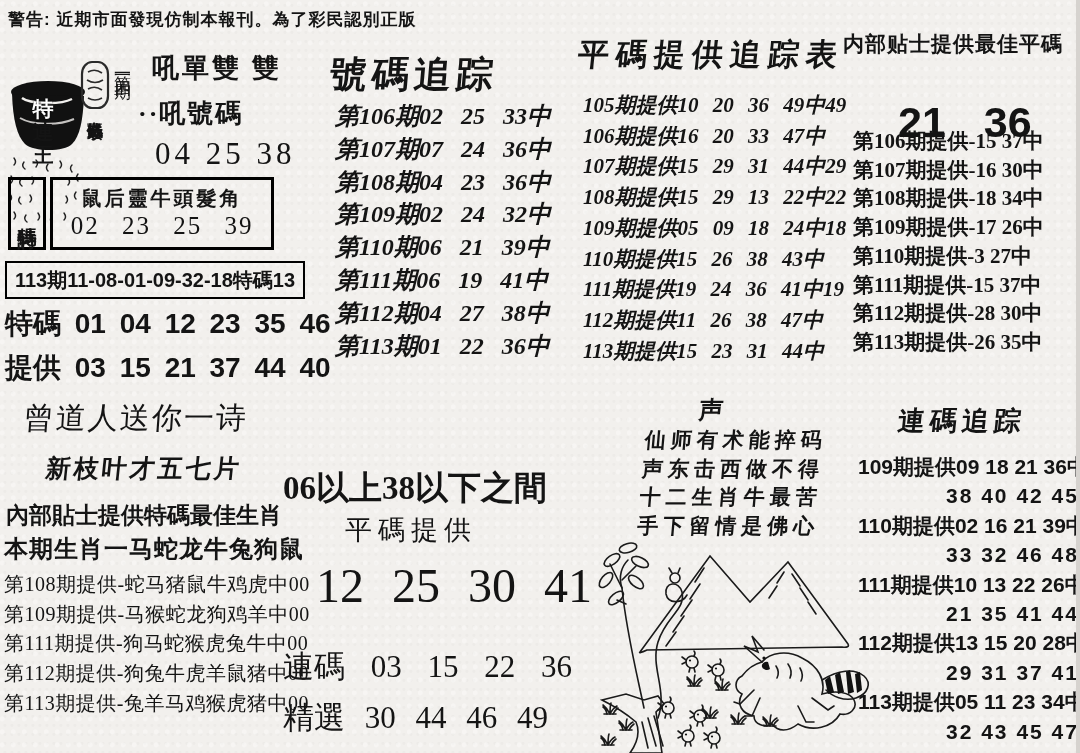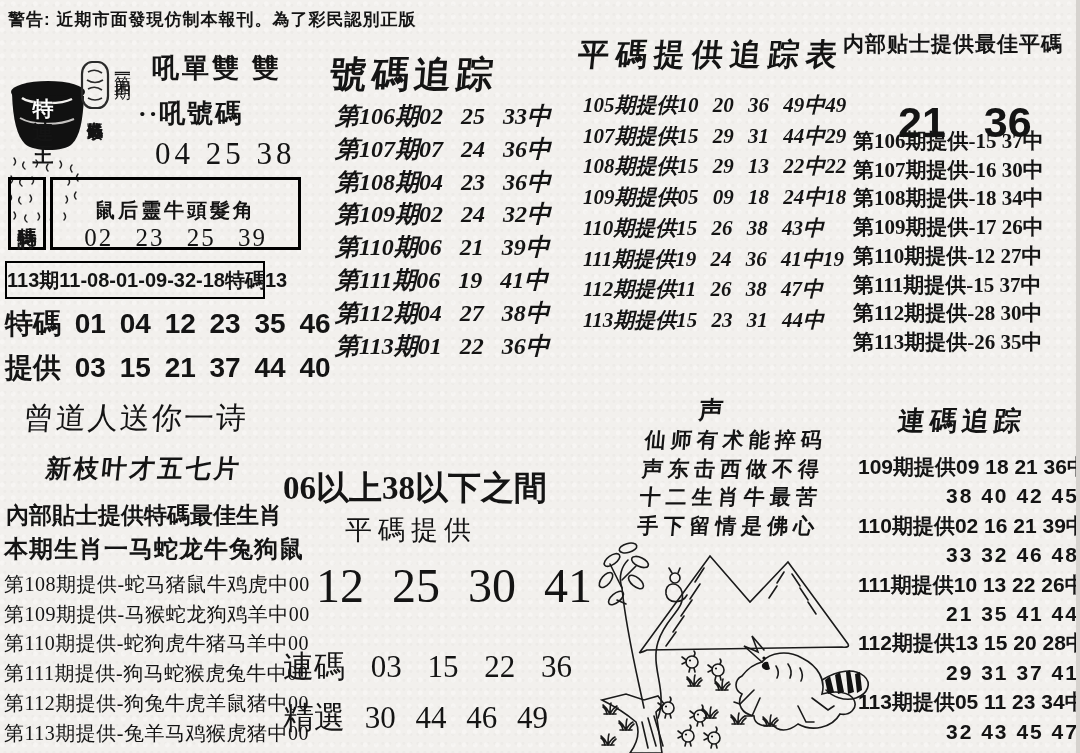--- a/index.html
+++ b/index.html
@@ -36,26 +36,26 @@
   .issue-vert  { left:111px; top:62px; font-size:17px; height:105px; letter-spacing:2px; }
 
   .heng1 { left:152px; top:50px; font-size:27px; font-weight:bold; letter-spacing:3px; }
   .heng2 { left:138px; top:96px; font-size:26px; font-weight:bold; letter-spacing:2px; }
   .heng3 { left:155px; top:136px; font-size:31px; letter-spacing:4px; }
 
   
   .shi-label-box { left:8px; top:177px; width:38px; height:73px; border:3px solid #000;
                    display:flex; align-items:center; justify-content:center; }
   .shi-label { font-size:19px; font-weight:bold; letter-spacing:1px; }
-  .shi-box { left:50px; top:177px; width:251px; height:73px; border:3px solid #000;
-             text-align:center; padding-top:17px; }
+  .shi-box { left:50px; top:177px; width:224px; height:73px; border:3px solid #000;
+             text-align:center; padding-top:5px; }
   .shi-line1 { font-size:20px; font-weight:bold; letter-spacing:3px; }
   .shi-line2 { font-size:25px; letter-spacing:2px; word-spacing:14px; }
 
-  .result-box { left:5px; top:261px; width:260px; height:38px; border:2px solid #000;
+  .result-box { left:5px; top:261px; width:300px; height:38px; border:2px solid #000;
                 font-size:20px; font-weight:bold; line-height:34px; text-align:center;
                 font-family:"Liberation Sans","DejaVu Sans",sans-serif; }
   .num-row { font-size:28px; font-weight:bold; word-spacing:6px;
              font-family:"Liberation Sans","DejaVu Sans",sans-serif; }
   .teme-row { left:5px; top:305px; }
   .tigong-row { left:5px; top:349px; }
 
   .gift-title { left:24px; top:398px; font-size:30px; letter-spacing:2px; transform:skewX(-4deg); }
   .gift-line  { left:46px; top:452px; font-size:25px; letter-spacing:3px; transform:skewX(-6deg); }
 
@@ -169,21 +169,20 @@
   <div class="abs num-row tigong-row">提供 03 15 21 37 44 40</div>
 
   <div class="abs gift-title serif">曾道人送你一诗</div>
   <div class="abs gift-line serif b">新枝叶才五七片</div>
 
   <div class="abs zodiac-sub serif">本期生肖一马蛇龙牛兔狗鼠</div>
   <div class="abs zodiac-header">內部貼士提供特碼最佳生肖</div>
   <div class="abs zodiac-rows serif">
     <div>第108期提供-蛇马猪鼠牛鸡虎中00</div>
     <div>第109期提供-马猴蛇龙狗鸡羊中00</div>
-    <div>第110期提供-蛇狗虎牛猪马羊中00</div>
     <div>第111期提供-狗马蛇猴虎兔牛中00</div>
     <div>第112期提供-狗兔牛虎羊鼠猪中00</div>
     <div>第113期提供-兔羊马鸡猴虎猪中00</div>
   </div>
 
   <div class="abs nt-title serif">號碼追踪</div>
   <div class="abs nt-rows serif">
     <div>第106期02 25 33中</div>
     <div>第107期07 24 36中</div>
     <div>第108期04 23 36中</div>
@@ -196,37 +195,38 @@
 
   <div class="abs tip-line2 serif">06以上38以下之間</div>
   <div class="abs pm-label serif">平碼提供</div>
   <div class="abs pm-numbers serif">12 25 30 41</div>
   <div class="abs lm-row serif">連碼 03 15 22 36</div>
   <div class="abs jx-row serif">精選 30 44 46 49</div>
 
   <div class="abs pt-title serif">平碼提供追踪表</div>
   <div class="abs pt-rows serif">
     <div>105期提供10 20 36 49中49</div>
+    <div>106期提供16 20 33 47中</div>
     <div>107期提供15 29 31 44中29</div>
     <div>108期提供15 29 13 22中22</div>
     <div>109期提供05 09 18 24中18</div>
     <div>110期提供15 26 38 43中</div>
     <div>111期提供19 24 36 41中19</div>
     <div>112期提供11 26 38 47中</div>
     <div>113期提供15 23 31 44中</div>
   </div>
 
   <div class="abs bp-title serif">内部贴士提供最佳平碼</div>
   <div class="abs bp-numbers sans">21 36</div>
   <div class="abs bp-rows serif">
     <div>第106期提供-15 37中</div>
     <div>第107期提供-16 30中</div>
     <div>第108期提供-18 34中</div>
     <div>第109期提供-17 26中</div>
-    <div>第110期提供-12 27中</div>
+    <div>第110期提供-3 27中</div>
     <div>第111期提供-15 37中</div>
     <div>第112期提供-28 30中</div>
     <div>第113期提供-26 35中</div>
   </div>
 
   <div class="abs sp-title serif">声</div>
   <div class="abs sp-lines serif">
     <div>仙师有术能捽码</div>
     <div>声东击西做不得</div>
     <div>十二生肖牛最苦</div>

